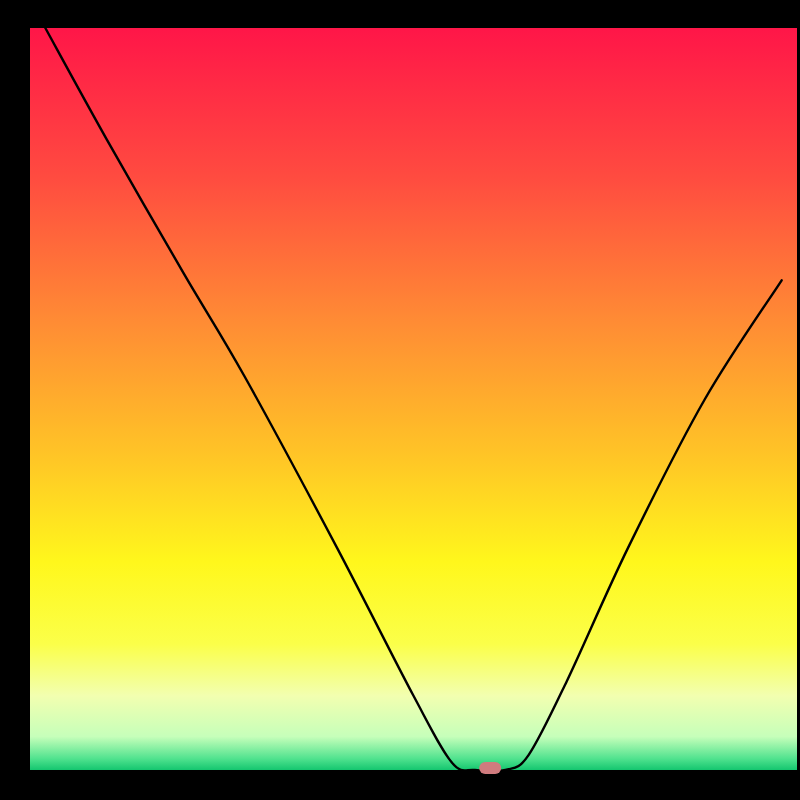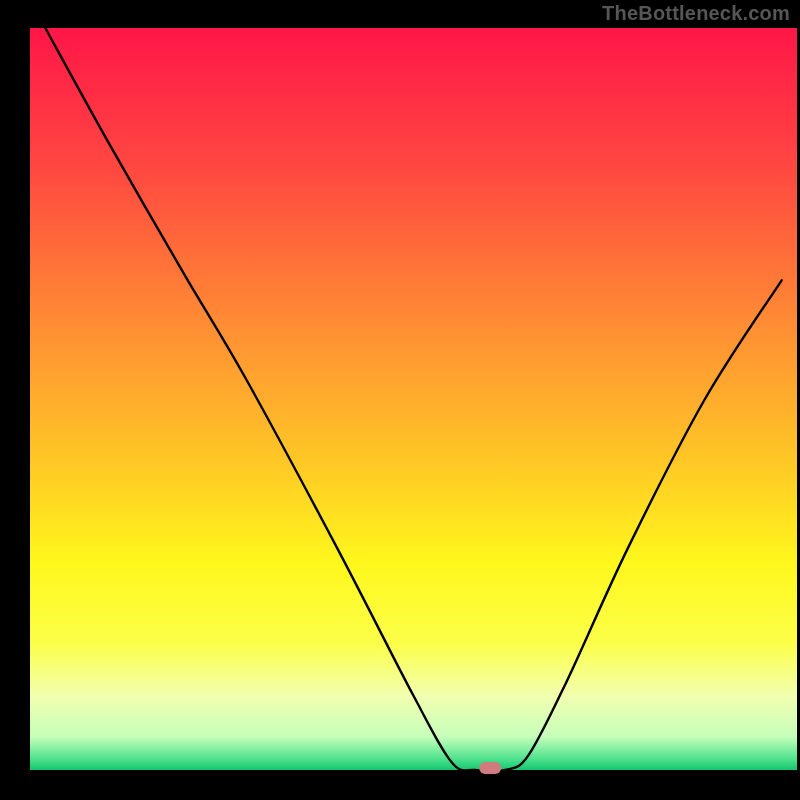--- a/index.html
+++ b/index.html
@@ -48,14 +48,13 @@
     </defs>
 
     <rect x="0" y="0" width="800" height="800" fill="#000"></rect>
 
     <rect id="plot-rect" fill="url(#bg-grad)" x="30" y="28" width="767" height="742"></rect>
 
     <path id="curve" fill="none" stroke="#000" stroke-width="2.4" stroke-linejoin="round" stroke-linecap="round" d="M 45.34 28 C 55.56666666666667 46.55000000000001, 83.69 98.49000000000007, 106.7 139.30000000000007 C 129.71 180.11000000000007, 160.39000000000001 233.28666666666663, 183.4 272.85999999999996 C 206.41 312.4333333333333, 219.19333333333336 330.9833333333333, 244.76000000000002 376.73999999999995 C 270.3266666666667 422.4966666666666, 308.6766666666667 494.2233333333333, 336.8 547.4 C 364.92333333333335 600.5766666666666, 394.325 659.9366666666666, 413.5 695.8 C 432.675 731.6633333333333, 441.62333333333333 750.2133333333334, 451.85 762.58 C 462.0766666666667 774.9466666666667, 465.91166666666663 768.7633333333333, 474.85999999999996 770 C 483.8083333333333 771.2366666666667, 496.5916666666667 772.4733333333334, 505.54 770 C 514.4883333333333 767.5266666666666, 518.3233333333333 770, 528.55 755.16 C 538.7766666666666 740.3199999999999, 550.2816666666666 715.5866666666667, 566.9 680.96 C 583.5183333333333 646.3333333333334, 605.25 594.3933333333333, 628.26 547.4 C 651.27 500.40666666666664, 679.3933333333334 443.52, 704.96 399 C 730.5266666666666 354.48, 768.8766666666667 300.06666666666666, 781.66 280.28"></path>
 
     <rect id="marker" rx="6" ry="6" width="22" height="12" x="479.2" y="762" fill="#d07b7e"></rect>
   </svg>
-  <div class="attrib">TheBottleneck.com</div>
 </div>
 
 </body></html>

